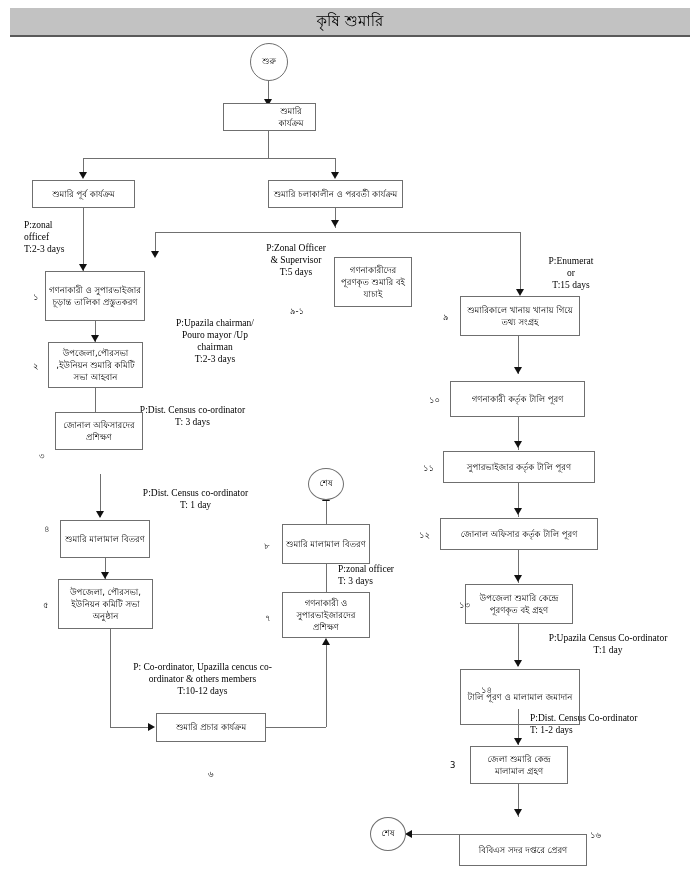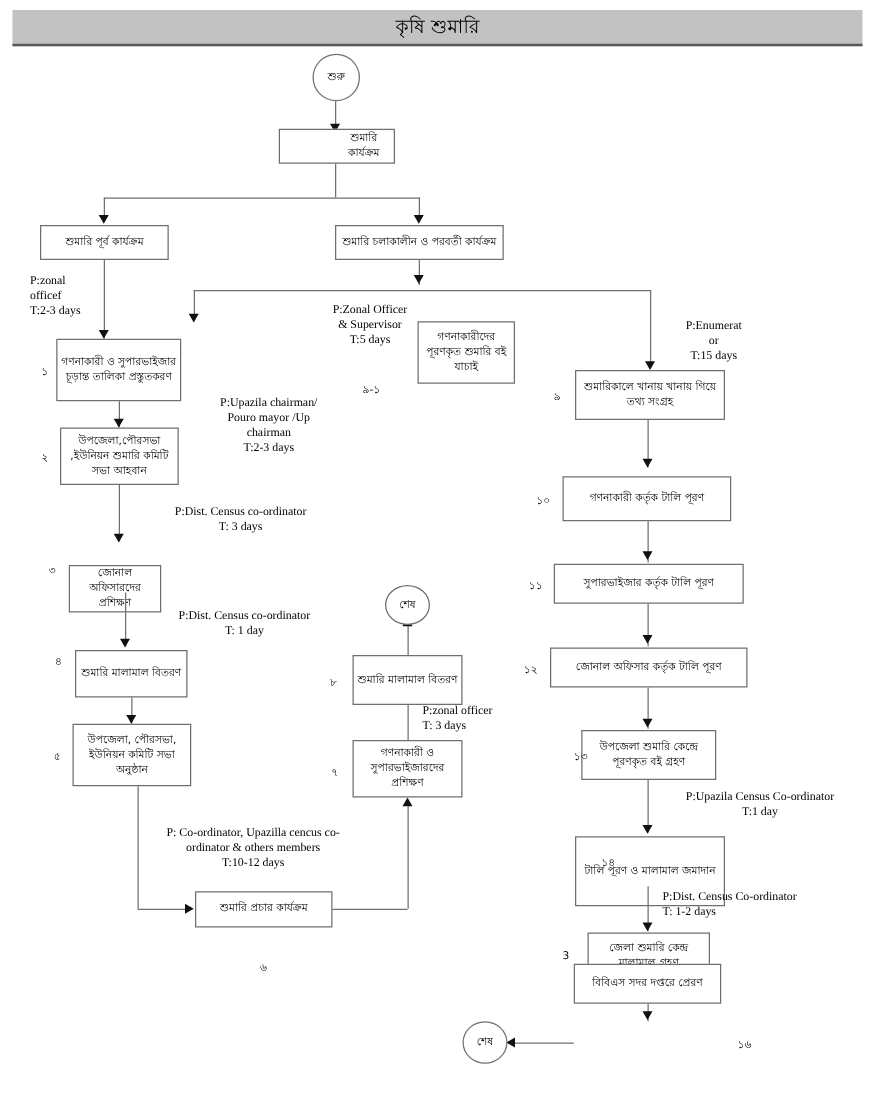--- a/index.html
+++ b/index.html
@@ -101,21 +101,21 @@
 T:2-3 days</div>
 
 <div class="node" style="left:48px;top:342px;width:95px;height:46px;">উপজেলা,পৌরসভা ,ইউনিয়ন শুমারি কমিটি সভা আহবান</div>
 <div class="num" style="left:33px;top:360px;">২</div>
 
 <div class="ln-v" style="left:95px;top:388px;height:45px;"></div>
 <div class="arw-d" style="left:91px;top:427px;"></div>
 <div class="note" style="left:125px;top:405px;width:135px;">P:Dist. Census  co-ordinator
 T: 3 days</div>
 
-<div class="node" style="left:55px;top:452px;width:74px;height:38px;">জোনাল অফিসারদের প্রশিক্ষণ</div>
+<div class="node" style="left:55px;top:412px;width:88px;height:38px;">জোনাল অফিসারদের প্রশিক্ষণ</div>
 <div class="num" style="left:39px;top:450px;">৩</div>
 
 <div class="ln-v" style="left:100px;top:474px;height:43px;"></div>
 <div class="arw-d" style="left:96px;top:511px;"></div>
 <div class="note" style="left:128px;top:488px;width:135px;">P:Dist. Census  co-ordinator
 T: 1 day</div>
 
 <div class="node" style="left:60px;top:520px;width:90px;height:38px;">শুমারি মালামাল বিতরণ</div>
 <div class="num" style="left:44px;top:523px;">৪</div>
 
@@ -212,18 +212,18 @@
 <div class="arw-d" style="left:514px;top:738px;"></div>
 <div class="note" style="left:530px;top:713px;width:162px;text-align:left;">P:Dist.  Census Co-ordinator
 T: 1-2 days</div>
 
 <div class="node" style="left:470px;top:746px;width:98px;height:38px;">জেলা শুমারি কেন্দ্র মালামাল গ্রহণ</div>
 <div class="num" style="left:450px;top:760px;">3</div>
 
 <div class="ln-v" style="left:518px;top:784px;height:33px;"></div>
 <div class="arw-d" style="left:514px;top:809px;"></div>
 
-<div class="node" style="left:459px;top:771px;width:118px;height:32px;">বিবিএস সদর দপ্তরে প্রেরণ</div>
+<div class="node" style="left:459px;top:834px;width:128px;height:32px;">বিবিএস সদর দপ্তরে প্রেরণ</div>
 <div class="num" style="left:590px;top:829px;">১৬</div>
 
 <div class="ln-h" style="left:412px;top:834px;width:47px;"></div>
 <div class="arw-l" style="left:405px;top:830px;"></div>
 <div class="oval" style="left:370px;top:817px;width:36px;height:34px;">শেষ</div>
 
 </body></html>

